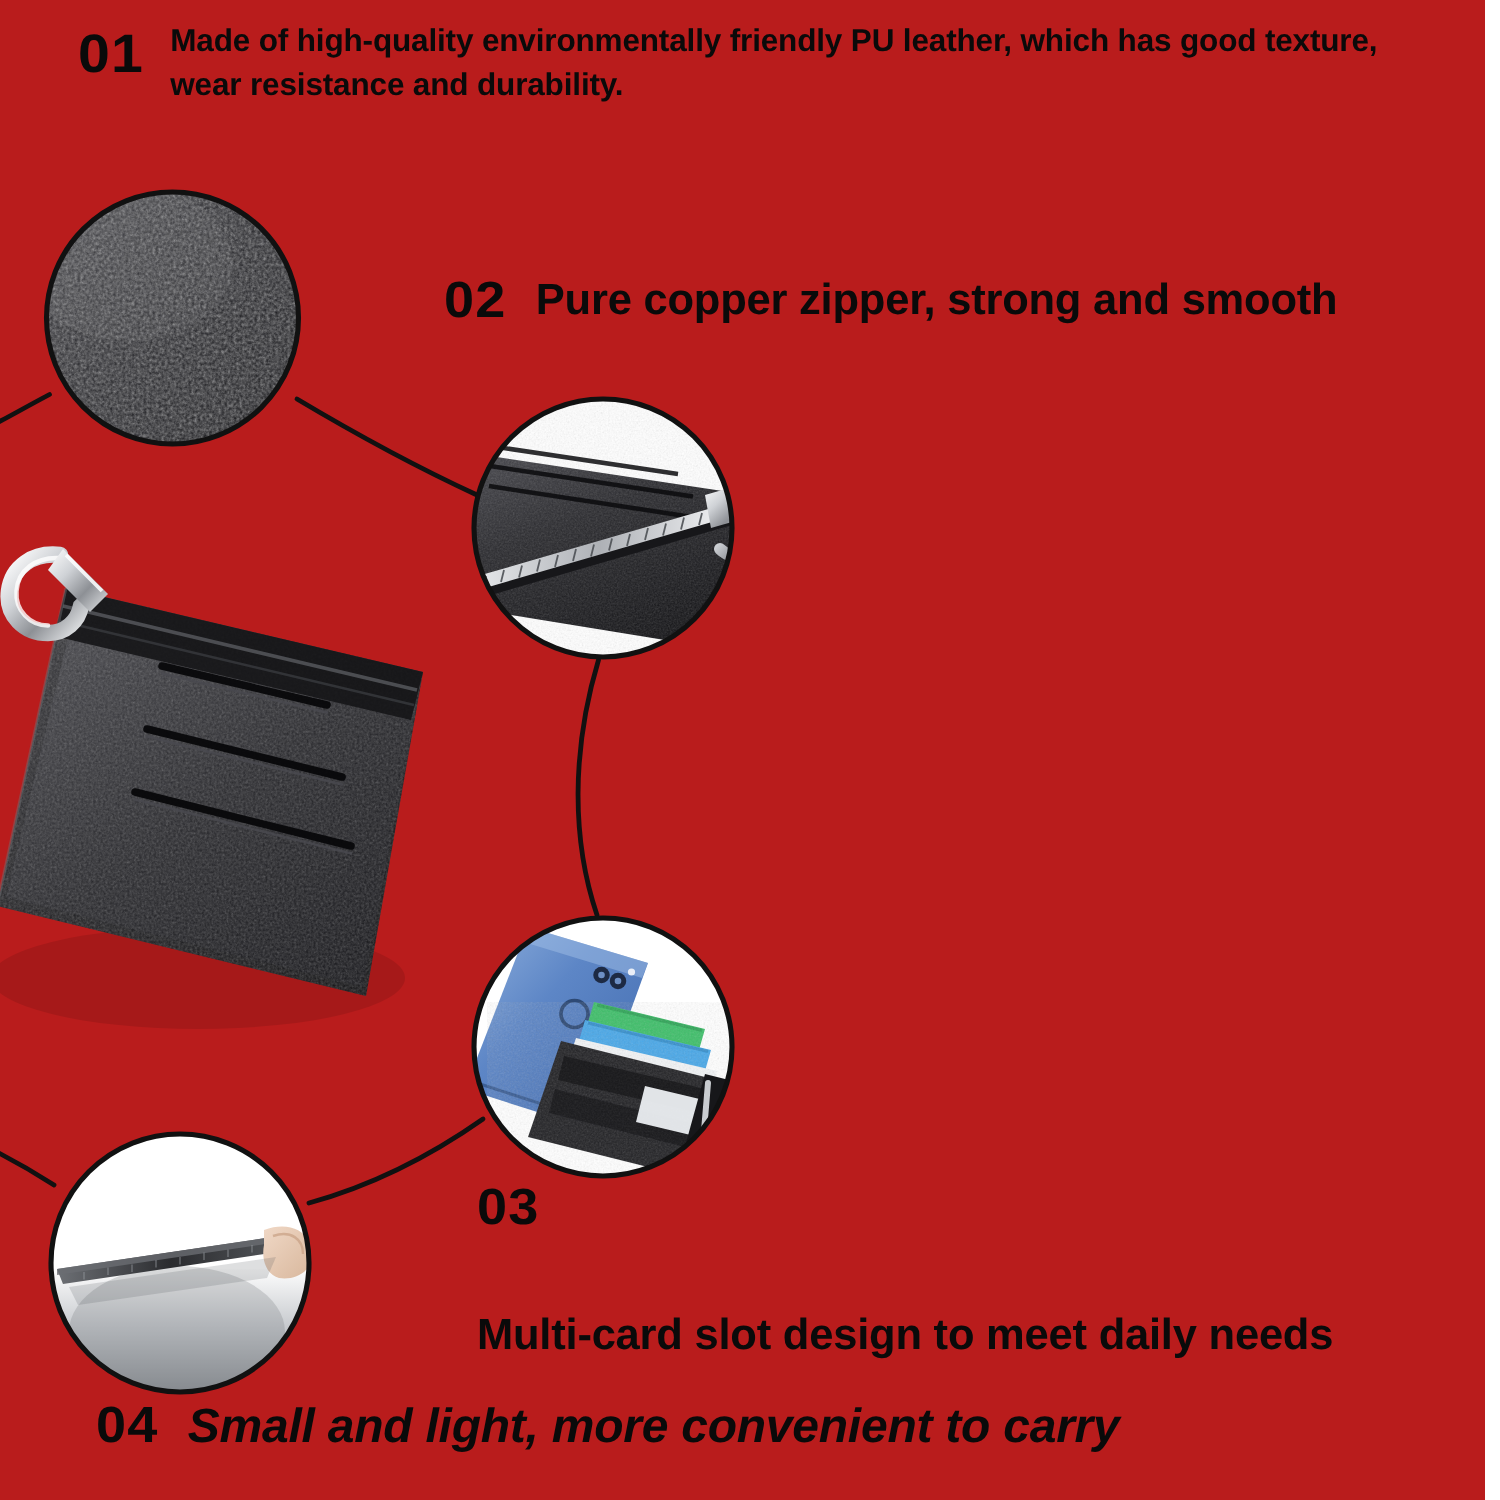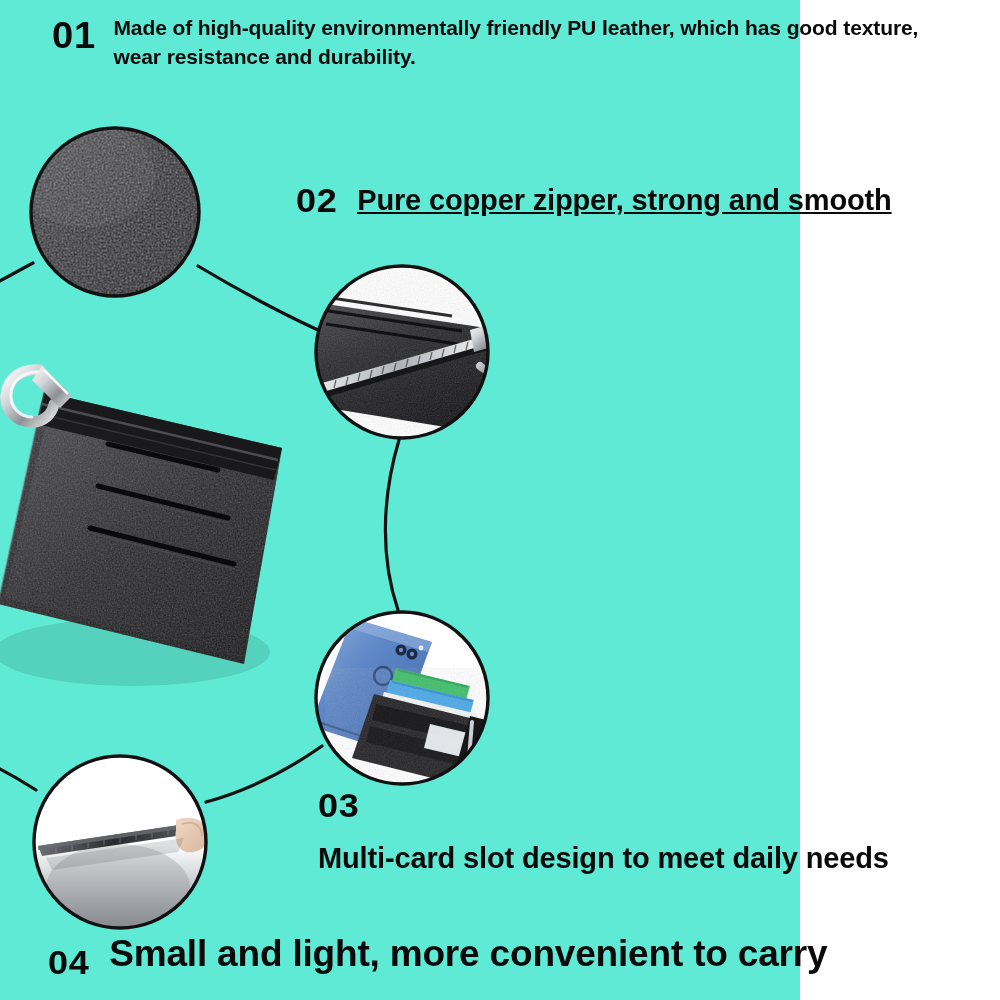--- a/index.html
+++ b/index.html
@@ -1,42 +1,42 @@
 <!DOCTYPE html>
 <html><head>
 <meta charset="utf-8">
 <style>
   html,body{margin:0;padding:0;background:#ffffff;}
   body{width:1000px;height:1000px;overflow:hidden;
        font-family:"Liberation Sans","DejaVu Sans",sans-serif;
        -webkit-font-smoothing:antialiased;}
-  #page{position:relative;width:800px;height:1000px;background:#5eead4;}
+  #page{position:relative;width:990px;height:1000px;background:#b91c1c;}
 
   
   .callout{position:absolute;display:flex;align-items:flex-start;color:#0a0a0a;}
   .num{font-weight:700;letter-spacing:.02em;line-height:1;
        font-family:"Liberation Sans","DejaVu Sans",sans-serif;
        transform:scaleX(1.06);transform-origin:left center;}
   .txt{font-weight:700;line-height:1.38;letter-spacing:-.005em;}
 
   #c01{left:52px;top:14px;width:900px;}
   #c01 .num{font-size:36px;margin-right:20px;padding-top:4px;}
   #c01 .txt{font-size:21px;max-width:830px;}
 
   #c02{left:296px;top:180px;width:660px;align-items:center;}
   #c02 .num{font-size:34px;margin-right:22px;}
-  #c02 .txt{font-size:29px;white-space:nowrap;text-decoration:underline;}
+  #c02 .txt{font-size:29px;white-space:nowrap;}
 
   #c03{left:318px;top:788px;flex-direction:column;}
   #c03 .num{font-size:34px;margin-bottom:16px;}
-  #c03 .txt{font-size:29px;white-space:nowrap;}
-
-  #c04{left:48px;top:928px;align-items:flex-end;}
+  #c03 .txt{font-size:29px;white-space:nowrap;margin-top:32px;}
+
+  #c04{left:64px;top:928px;align-items:center;}
   #c04 .num{font-size:34px;margin-right:22px;}
-  #c04 .txt{font-size:37px;white-space:nowrap;}
+  #c04 .txt{font-size:32px;white-space:nowrap;font-style:italic;}
 
   
   #lines,#circles{position:absolute;left:0;top:0;width:1000px;height:1000px;}
   #lines{z-index:1;}
   #circles{z-index:3;}
 
   
   #hero{position:absolute;left:-18px;top:352px;width:316px;height:350px;z-index:2;}
 </style>
 </head>

